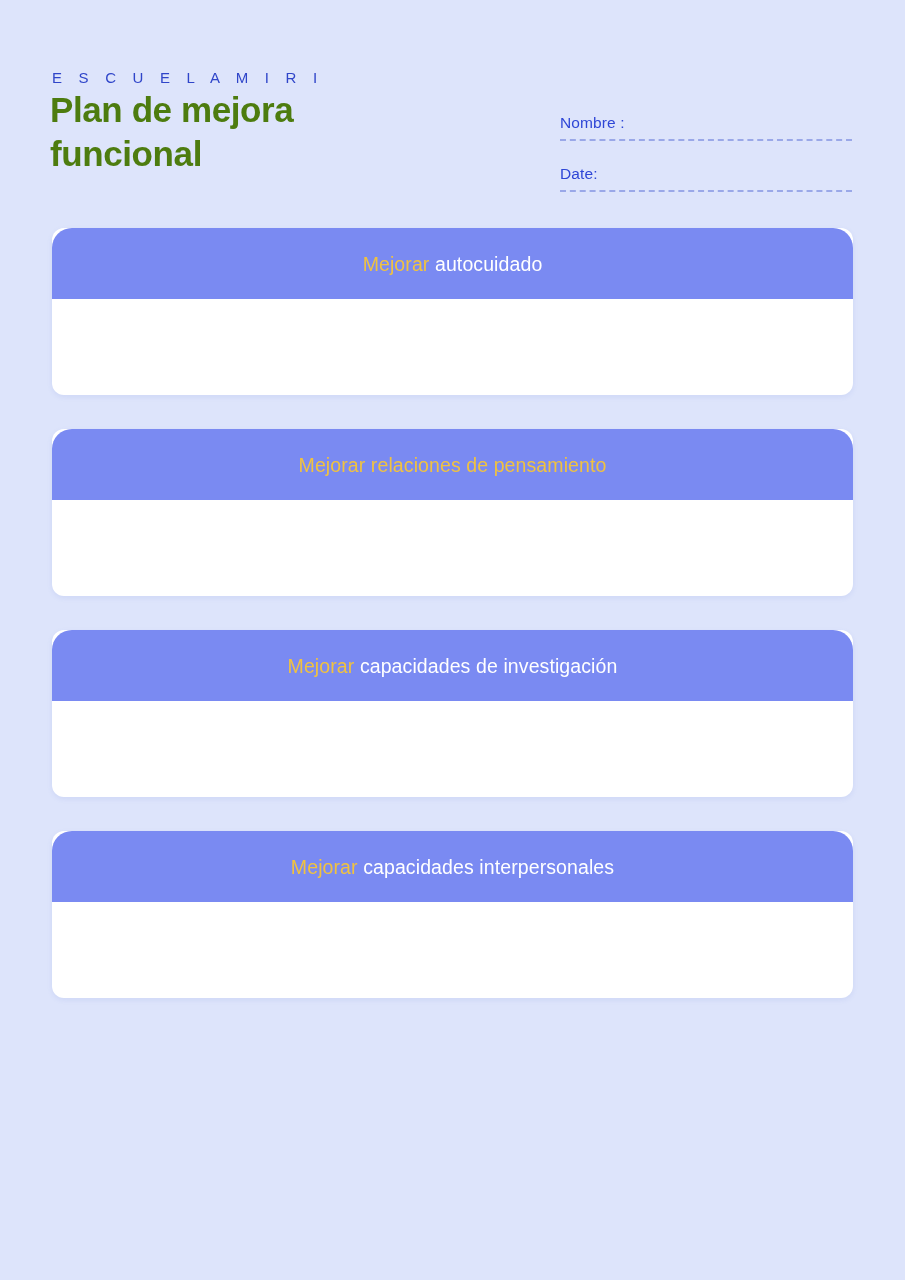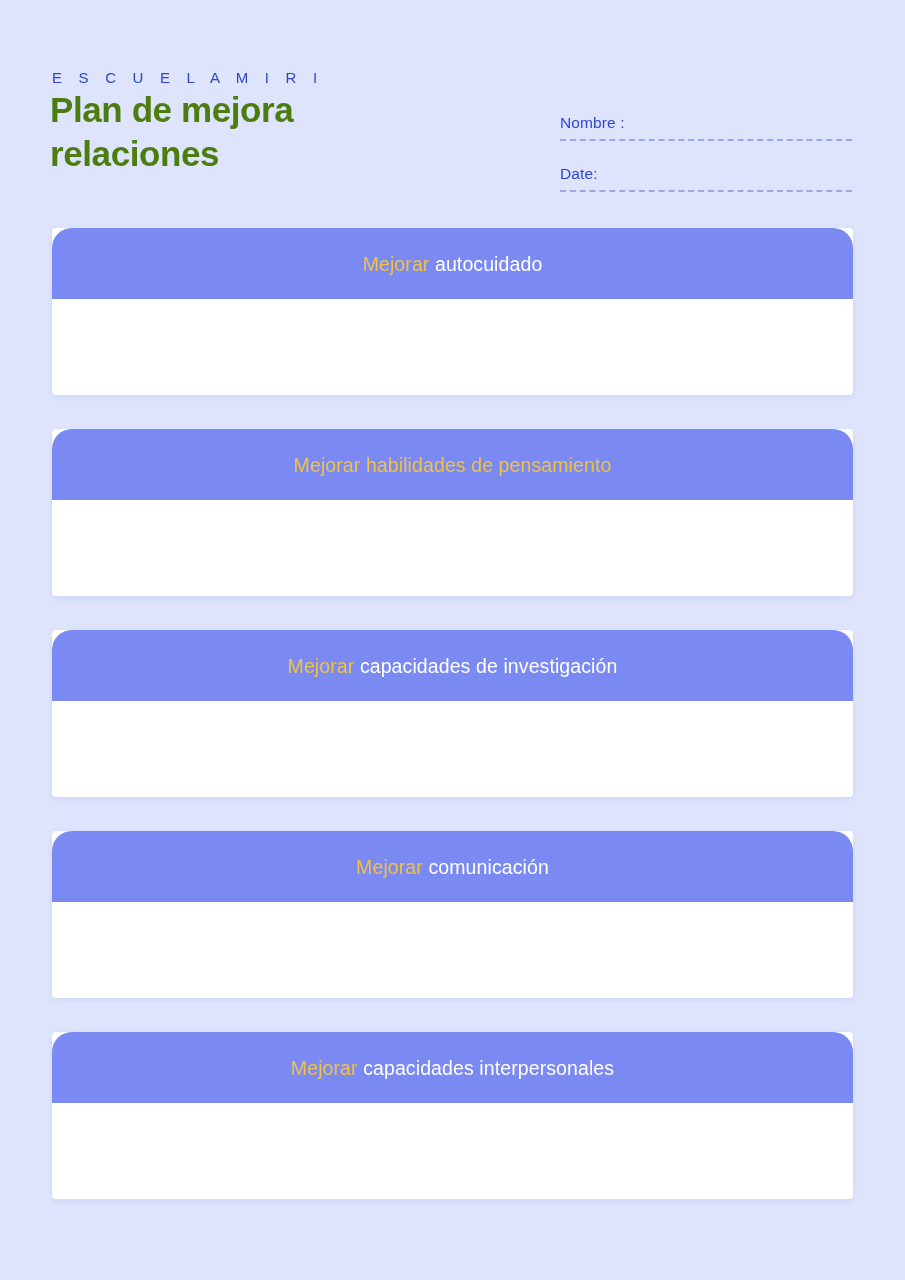--- a/index.html
+++ b/index.html
@@ -95,21 +95,21 @@
   .card {
     position: relative;
     margin: 0 auto 34px auto;
     width: 801px;
   }
   .card:last-child { margin-bottom: 0; }
 
   .card-body {
     position: relative;
     background: #ffffff;
-    border-radius: 4px;
+    border-radius: 12px;
     box-shadow: 0 2px 5px rgba(110, 130, 215, 0.13);
     height: 167px;
     box-sizing: border-box;
   }
 
   .card-header {
     position: absolute;
     left: 0;
     top: 0;
     right: 0;
@@ -147,21 +147,21 @@
 <body>
 
 <div class="page">
 
   <div class="header">
 
     <div class="brand-eyebrow">E S C U E L A   M I R I</div>
 
     <div class="page-title">
       <span class="line">Plan de mejora</span>
-      <span class="line">relaciones</span>
+      <span class="line">funcional</span>
     </div>
 
     <div class="meta">
 
       <div class="meta-row">
         <span class="meta-label">Nombre :</span>
         <span class="meta-rule"></span>
       </div>
 
       <div class="meta-row">
@@ -182,48 +182,38 @@
           </div>
         </div>
         <div class="card-writing-area"></div>
       </div>
     </div>
 
     <div class="card">
       <div class="card-body">
         <div class="card-header">
           <div class="card-title all-accent">
-            <span class="accent">Mejorar habilidades de pensamiento</span><span></span>
+            <span class="accent">Mejorar relaciones de pensamiento</span><span></span>
           </div>
         </div>
         <div class="card-writing-area"></div>
       </div>
     </div>
 
     <div class="card">
       <div class="card-body">
         <div class="card-header">
           <div class="card-title">
             <span class="accent">Mejorar</span><span> capacidades de investigación</span>
           </div>
         </div>
         <div class="card-writing-area"></div>
       </div>
     </div>
 
-    <div class="card">
-      <div class="card-body">
-        <div class="card-header">
-          <div class="card-title">
-            <span class="accent">Mejorar</span><span> comunicación</span>
-          </div>
-        </div>
-        <div class="card-writing-area"></div>
-      </div>
-    </div>
 
     <div class="card">
       <div class="card-body">
         <div class="card-header">
           <div class="card-title">
             <span class="accent">Mejorar</span><span> capacidades interpersonales</span>
           </div>
         </div>
         <div class="card-writing-area"></div>
       </div>

